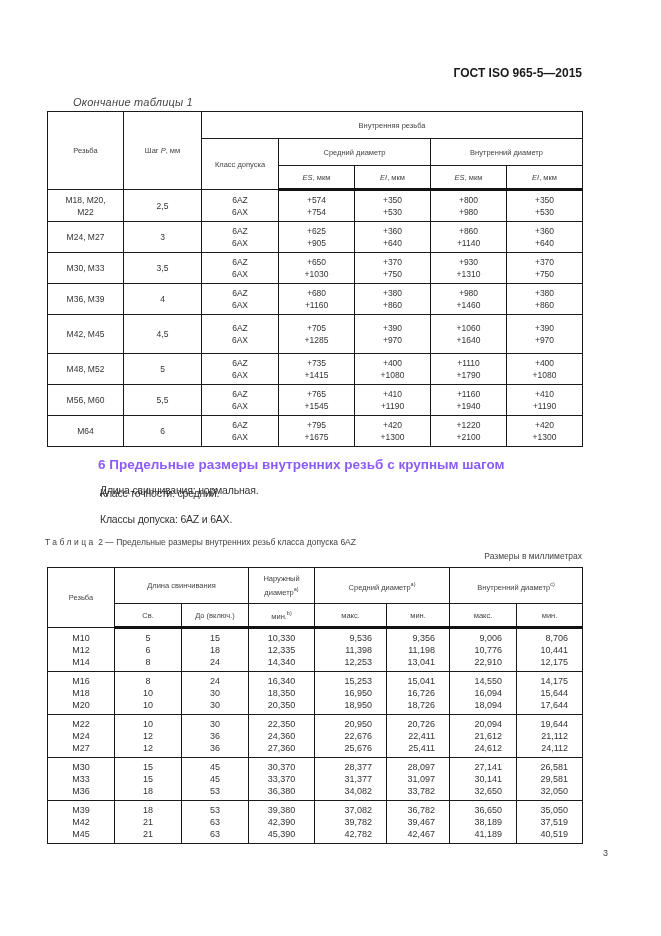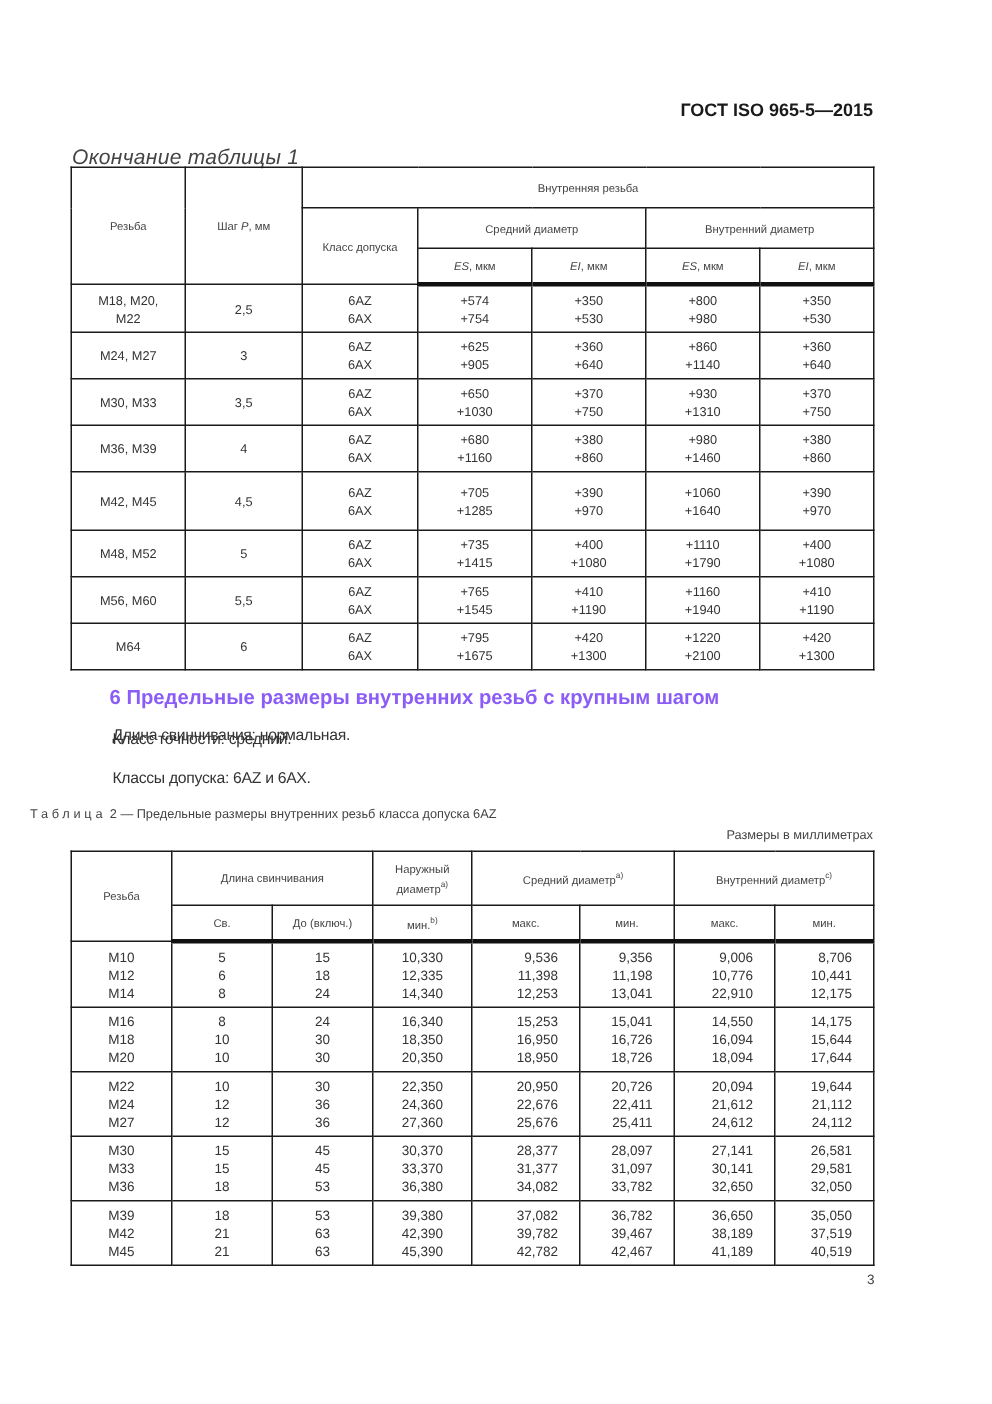--- a/index.html
+++ b/index.html
@@ -1,20 +1,20 @@
 <!DOCTYPE html>
 <html><head>
 <meta charset="utf-8">
 <style>
   html, body { margin: 0; padding: 0; background: #ffffff; }
   body { width: 661px; height: 936px; position: relative; overflow: hidden;
          font-family: "Liberation Sans", "DejaVu Sans", sans-serif; color: #222; }
-  .abs { position: absolute; }
+  .abs { position: absolute; margin-left: 25px; }
   .doc-id { right: 79px; top: 66px; font-size: 12px; font-weight: bold; color: #1a1a1a; }
-  .cont-caption { left: 48px; top: 96px; font-size: 14px; font-style: italic; color: #444; letter-spacing: 0.2px; }
+  .cont-caption { left: 48px; top: 96px; font-size: 11px; font-style: italic; color: #444; letter-spacing: 0.2px; }
   table { border-collapse: collapse; position: absolute; table-layout: fixed; }
   td, th { border: 1px solid #1a1a1a; text-align: center; font-weight: normal; padding: 0; color: #333; }
   .t1 { left: 47px; top: 111px; width: 535px; font-size: 8.5px; }
   .t1 th { font-size: 7.5px; color: #444; }
   .t1 tr.hdr-last th { border-bottom: 3px solid #111; }
   .t1 td { line-height: 12px; height: 30px; }
   .t1 td .ln { display: block; }
   .ital { font-style: italic; }
   .sec-title { left: 73px; top: 457px; font-size: 13.5px; font-weight: bold; color: #8b5cf6; }
   .para { left: 75px; font-size: 10.5px; color: #333; letter-spacing: -0.2px; }

